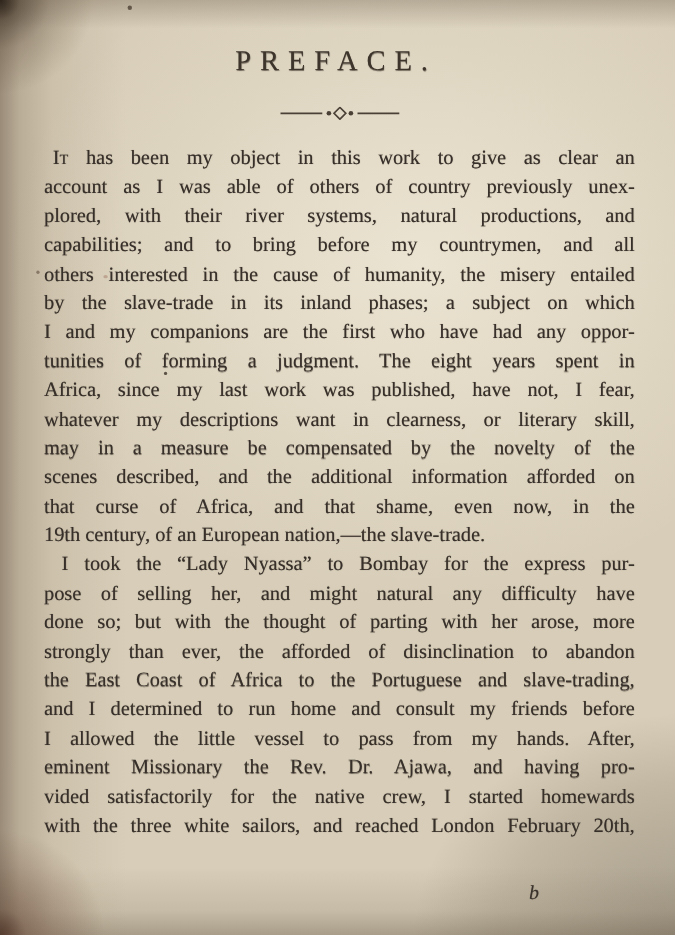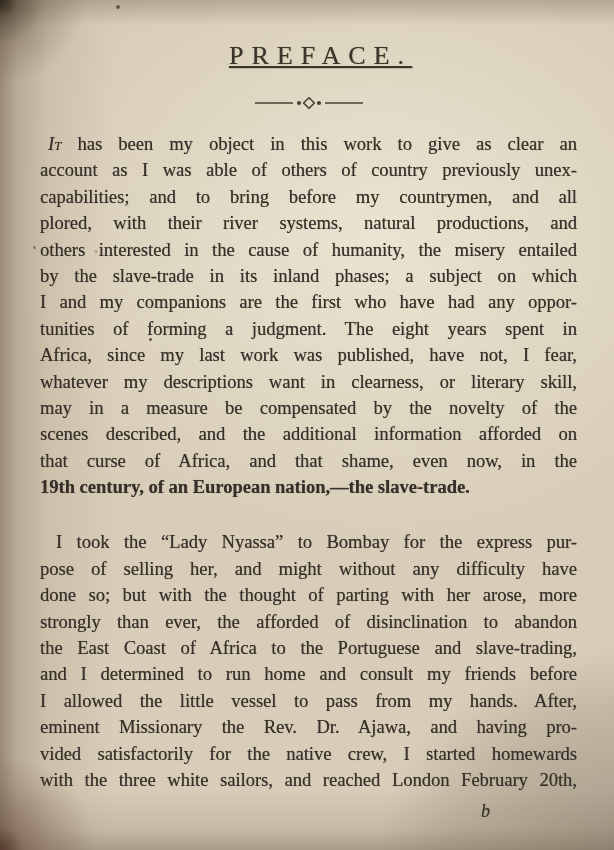--- a/index.html
+++ b/index.html
@@ -29,29 +29,28 @@
       
       radial-gradient(ellipse 330px 270px at 103% 101%, rgba(108,100,85,0.50) 0%, rgba(130,120,102,0.25) 55%, rgba(130,120,102,0) 78%),
       
       radial-gradient(ellipse 520px 430px at 62% 28%, rgba(249,243,227,0.60) 0%, rgba(249,243,227,0) 72%),
       #d7cdb8;
   }
 
   .page-title {
     position: absolute;
     top: 41px;
-    left: 48px;
+    left: 33px;
     width: 537px;
     text-align: center;
     font-size: 26px;
     letter-spacing: 0.31em;
     text-indent: 0.31em;
     color: #3d342b;
     text-shadow: 0.3px 0.3px 0.8px rgba(60,50,40,0.65);
-    text-decoration: underline;
   }
 
   .ornament {
     position: absolute;
     top: 97px;
     left: 40px;
     width: 537px;
     text-align: center;
   }
   .ornament svg { vertical-align: top; }
@@ -66,25 +65,25 @@
     text-shadow: 0.2px 0.2px 0.7px rgba(58,48,38,0.65);
   }
 
   .line {
     line-height: 26.4px;
     height: 26.4px;
     text-align: justify;
     text-align-last: justify;
     white-space: nowrap;
   }
-  .line.para-end { text-align-last: left; font-weight: bold; }
+  .line.para-end { text-align-last: left; }
   .line.indent-sm { padding-left: 8px; }
-  .line.indent { padding-left: 16px; margin-top: 29px; }
+  .line.indent { padding-left: 16px; }
 
-  .smallcaps { font-variant: small-caps; font-style: italic; }
+  .smallcaps { font-variant: small-caps; }
 
   .signature-mark {
     position: absolute;
     top: 801px;
     left: 481px;
     font-size: 18px;
     font-style: italic;
     color: #3a332c;
     text-shadow: 0.2px 0.2px 0.7px rgba(58,48,38,0.6);
   }
@@ -110,37 +109,37 @@
       <circle cx="66" cy="6" r="2.1" fill="#4a4036"></circle>
       <line x1="72" y1="6" x2="110" y2="6" stroke="#4a4036" stroke-width="1.6"></line>
     </svg>
   </div>
 
   <div class="text-block">
 
     <div>
       <div class="line indent-sm"><span class="smallcaps">It</span><span> has been my object in this work to give as clear an</span></div>
       <div class="line">account as I was able of others of country previously unex-</div>
+      <div class="line">plored, with their river systems, natural productions, and</div>
       <div class="line">capabilities; and to bring before my countrymen, and all</div>
-      <div class="line">plored, with their river systems, natural productions, and</div>
       <div class="line">others interested in the cause of humanity, the misery entailed</div>
       <div class="line">by the slave-trade in its inland phases; a subject on which</div>
       <div class="line">I and my companions are the first who have had any oppor-</div>
       <div class="line">tunities of forming a judgment.  The eight years spent in</div>
       <div class="line">Africa, since my last work was published, have not, I fear,</div>
       <div class="line">whatever my descriptions want in clearness, or literary skill,</div>
       <div class="line">may in a measure be compensated by the novelty of the</div>
       <div class="line">scenes described, and the additional information afforded on</div>
       <div class="line">that curse of Africa, and that shame, even now, in the</div>
       <div class="line para-end">19th century, of an European nation,—the slave-trade.</div>
     </div>
 
     <div>
       <div class="line indent">I took the “Lady Nyassa” to Bombay for the express pur-</div>
-      <div class="line">pose of selling her, and might without any difficulty have</div>
+      <div class="line">pose of selling her, and might natural any difficulty have</div>
       <div class="line">done so; but with the thought of parting with her arose, more</div>
       <div class="line">strongly than ever, the afforded of disinclination to abandon</div>
       <div class="line">the East Coast of Africa to the Portuguese and slave-trading,</div>
       <div class="line">and I determined to run home and consult my friends before</div>
       <div class="line">I allowed the little vessel to pass from my hands.  After,</div>
       <div class="line">eminent Missionary the Rev. Dr. Ajawa, and having pro-</div>
       <div class="line">vided satisfactorily for the native crew, I started homewards</div>
       <div class="line">with the three white sailors, and reached London February 20th,</div>
     </div>
 

